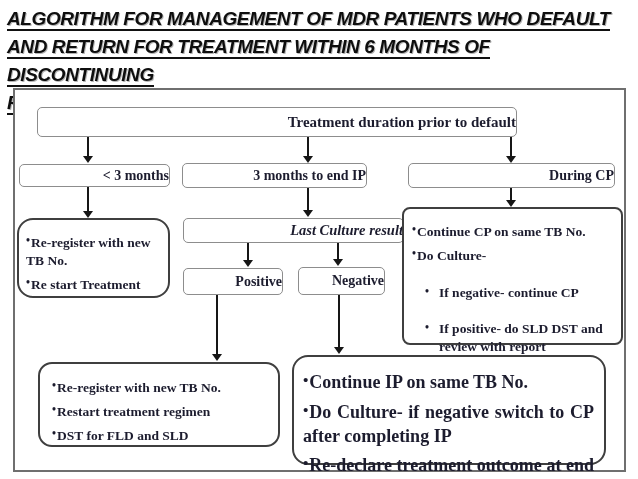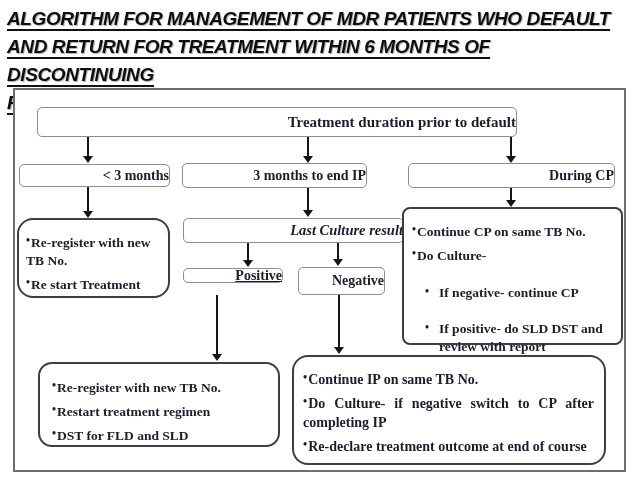--- a/index.html
+++ b/index.html
@@ -79,42 +79,42 @@
 
     <div class="detail" style="left:2px; top:128px; width:153px; height:80px; border-radius:16px; padding:8px 4px 4px 7px; font-size:13.5px;">
       <div class="li"><span>Re-register with new TB No.</span></div>
       <div class="li" style=""><span>Re start Treatment</span></div>
     </div>
 
     <div class="node" style="left:168px; top:128px; width:221px; height:25px; font-size:14.5px;font-style:italic;">
       <span>Last Culture result</span>
     </div>
 
-    <div class="node" style="left:168px; top:178px; width:100px; height:15px; font-size:14px;text-decoration:underline;">
+    <div class="node" style="left:168px; top:178px; width:100px; height:27px; font-size:14px;">
       <span>Positive</span>
     </div>
     <div class="node" style="left:283px; top:177px; width:87px; height:28px; font-size:14px;">
       <span>Negative</span>
     </div>
 
     <div class="detail" style="left:387px; top:117px; width:221px; height:138px; border-radius:8px; padding:8px 4px 4px 8px; font-size:13.5px;">
       <div class="li"><span>Continue CP on same TB No.</span></div>
       <div class="li"><span>Do Culture-</span></div>
       <div class="sub"><span>If negative- continue CP</span></div>
       <div class="sub"><span>If positive- do SLD DST and review with report</span></div>
       <div class="li"><span>Re-declare outcome</span></div>
     </div>
 
     <div class="detail" style="left:23px; top:272px; width:242px; height:85px; border-radius:14px; padding:9px 8px 4px 12px; font-size:13.5px;">
       <div class="li"><span>Re-register with new TB No.</span></div>
       <div class="li"><span>Restart treatment regimen</span></div>
       <div class="li"><span>DST for FLD and SLD</span></div>
     </div>
 
-    <div class="detail" style="left:277px; top:265px; width:314px; height:110px; border-radius:16px; padding:8px 10px 4px 9px; font-size:14px; text-align:justify;">
+    <div class="detail" style="left:277px; top:265px; width:314px; height:110px; border-radius:16px; padding:8px 10px 4px 9px; font-size:18px; text-align:justify;">
       <div class="li"><span>Continue IP on same TB No.</span></div>
       <div class="li"><span>Do Culture- if negative switch to CP after completing IP</span></div>
       <div class="li"><span>Re-declare treatment outcome at end of course</span></div>
     </div>
 
     <div class="arrow" style="left:72px;  top:47px;  height:19px;"></div>
     <div class="arrow" style="left:292px; top:47px;  height:19px;"></div>
     <div class="arrow" style="left:495px; top:47px;  height:19px;"></div>
     <div class="arrow" style="left:72px;  top:97px;  height:24px;"></div>
     <div class="arrow" style="left:292px; top:98px;  height:22px;"></div>

